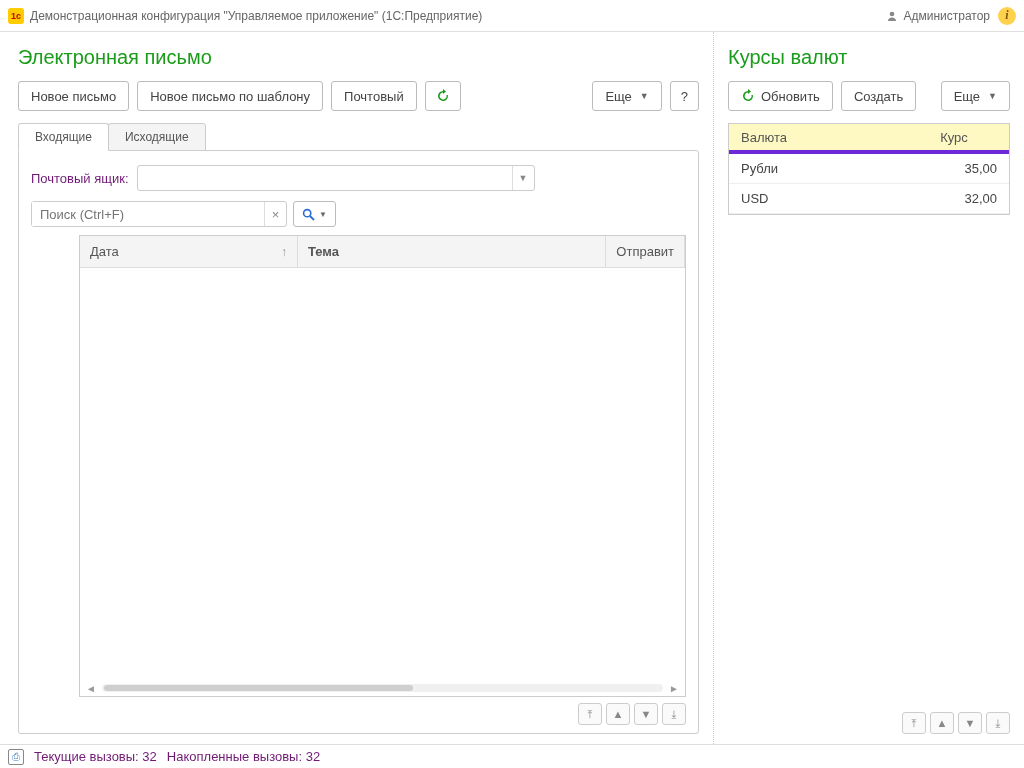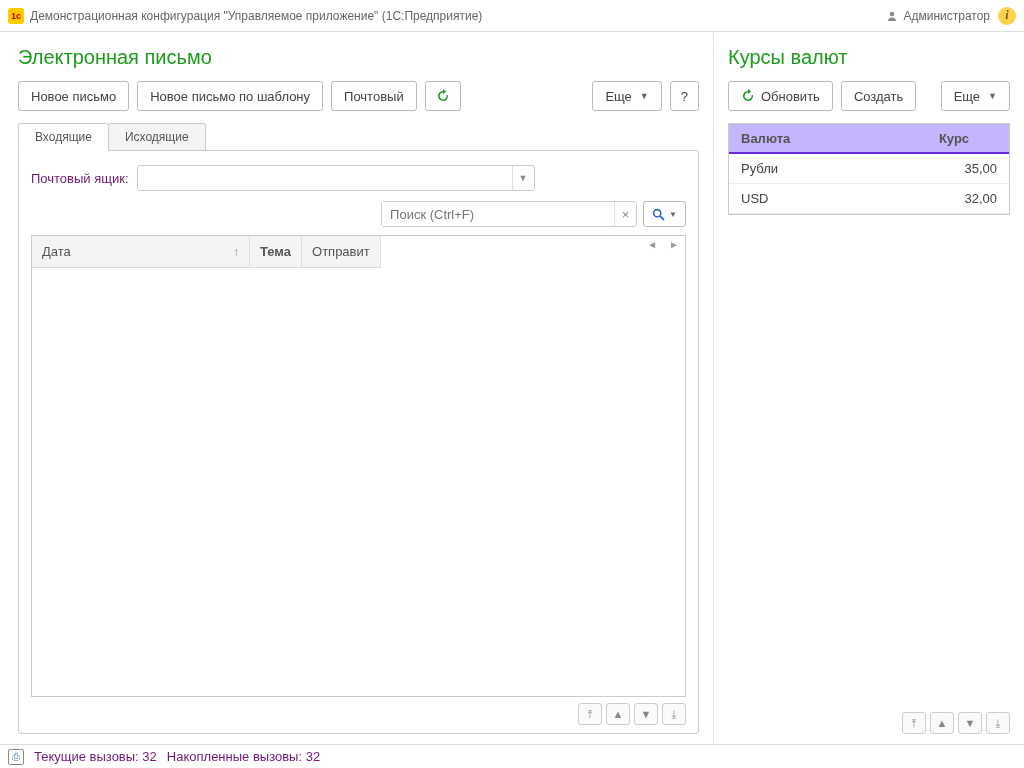--- a/index.html
+++ b/index.html
@@ -145,21 +145,21 @@
 .select-box .select-input { flex: 1; }
 .select-box .select-drop {
   width: 22px;
   border-left: 1px solid #ddd;
   display: flex; align-items: center; justify-content: center;
   font-size: 9px; color: #888;
 }
 .search-row {
   display: flex;
   gap: 6px;
-  justify-content: flex-end;
+  justify-content: flex-start;
   margin-bottom: 8px;
 }
 .search-wrap {
   display: flex;
   border: 1px solid #ccc;
   border-radius: 3px;
   height: 26px;
   width: 256px;
 }
 .search-wrap input {
@@ -179,22 +179,23 @@
   padding: 0 8px;
   display: flex; align-items: center; gap: 4px;
   background: #fff; cursor: pointer;
 }
 .search-btn .mag { color: #2b6cd4; }
 .search-btn .chev { font-size: 8px; color: #666; }
 .grid {
   flex: 1;
   border: 1px solid #ccc;
   display: flex;
-  flex-direction: row;
+  flex-direction: column;
   overflow: hidden;
+  margin-left: 48px;
 }
 .grid-header {
   display: flex;
   background: #f4f4f4;
   border-bottom: 1px solid #ddd;
   height: 32px;
   align-items: center;
 }
 .grid-header .col {
   padding: 0 10px;
@@ -246,24 +247,23 @@
 }
 .currency-table {
   border: 1px solid #ccc;
 }
 .currency-table .ct-header, .currency-table .ct-row {
   display: flex;
   height: 30px;
   align-items: center;
 }
 .currency-table .ct-header {
-  background: #c4b5fd;
-  border-bottom: 2px solid #6d28d9;
+  background: #fef9c3;
+  border-bottom: 4px solid #6d28d9;
   color: #555;
-  font-weight: bold;
 }
 .ct-col-name { flex: 1; padding: 0 12px; }
 .ct-col-rate { width: 110px; text-align: right; padding: 0 12px; }
 .ct-header .ct-col-rate { text-align: center; }
 .ct-row { border-bottom: 1px solid #eee; font-size: 13px; }
 .ct-row.selected { background: #ffe680; }
 .ct-row.selected .ct-col-rate { background: #fff3c4; }
 .status-bar {
   height: 24px;
   border-top: 1px solid #ddd;

